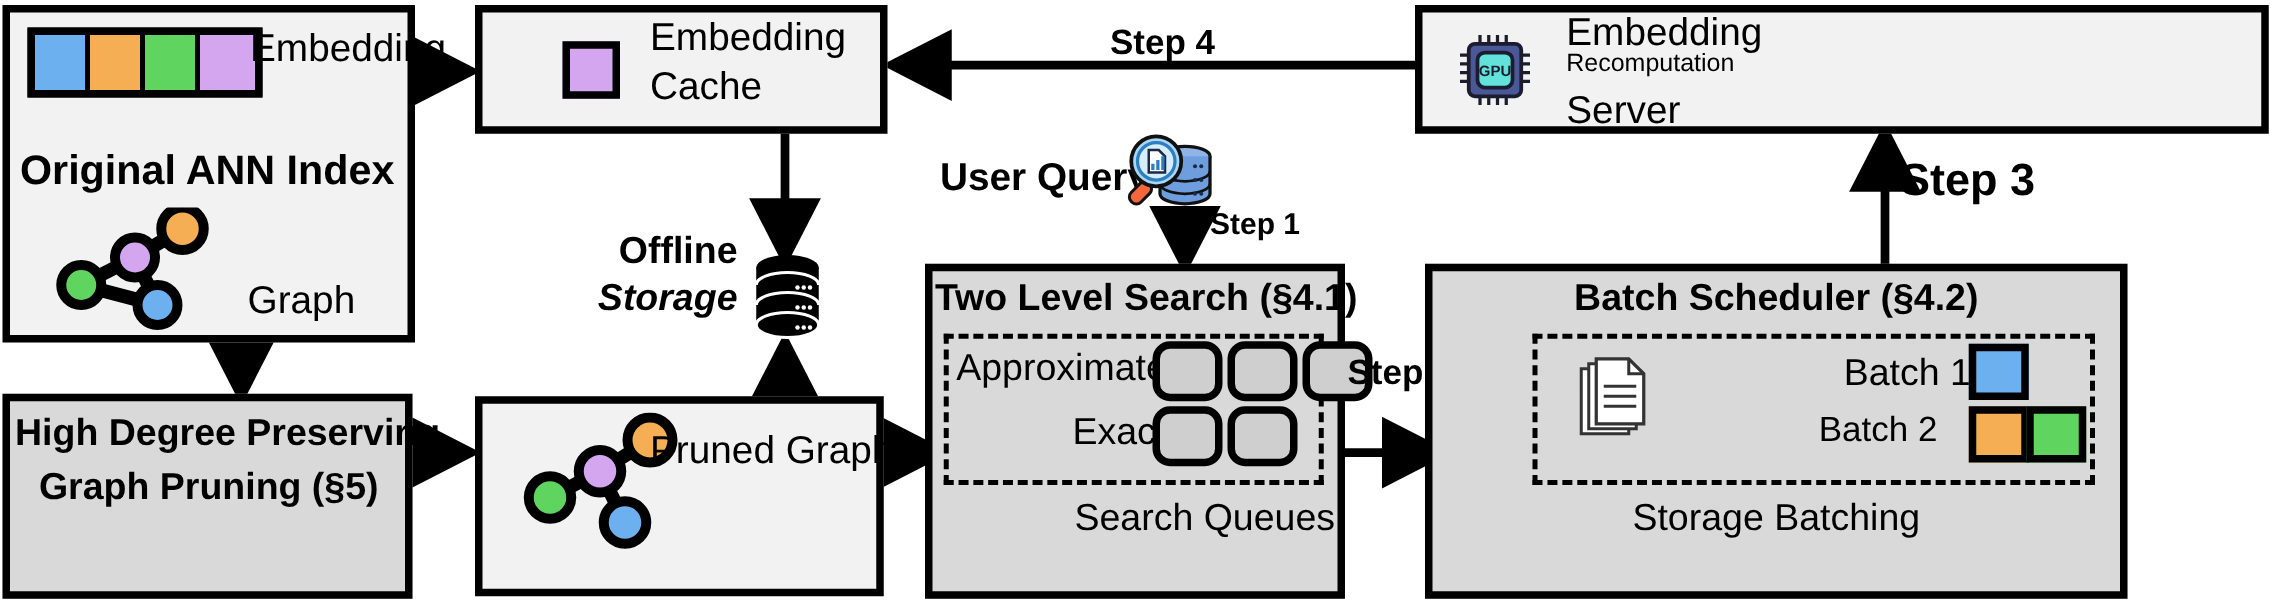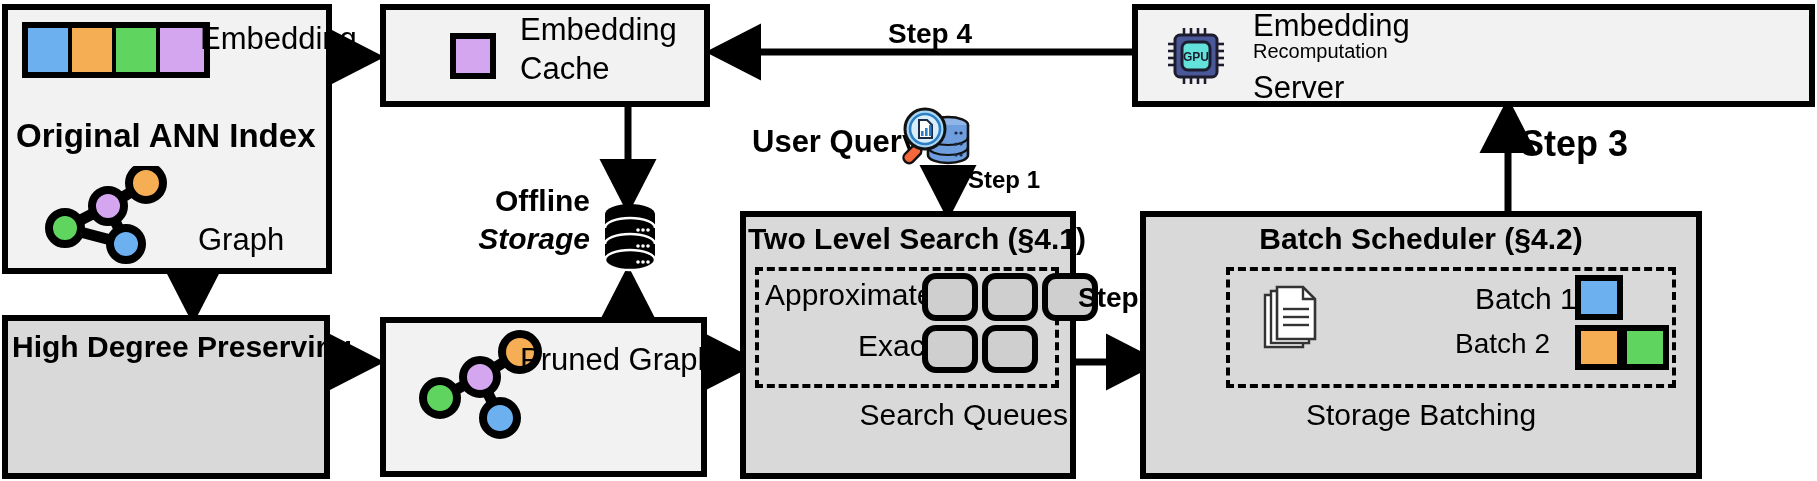--- a/index.html
+++ b/index.html
@@ -133,20 +133,21 @@
     <line x1="27" y1="62" x2="88" y2="78" stroke="#000" stroke-width="11"></line>
     <circle cx="108" cy="17" r="17" fill="#f6ae54" stroke="#000" stroke-width="8"></circle>
     <circle cx="70" cy="40" r="16" fill="#d3a6ef" stroke="#000" stroke-width="8"></circle>
     <circle cx="27" cy="62" r="16" fill="#5fd45f" stroke="#000" stroke-width="8"></circle>
     <circle cx="88" cy="78" r="16" fill="#6cb0ef" stroke="#000" stroke-width="8"></circle>
   </svg>
   <div class="lbl" style="left:198px; top:223px; font-size:31px;">Graph</div>
 
   <div class="box box-gray" style="left:2px; top:315px; width:328px; height:164px;"></div>
   <div class="lbl bold" style="left:12px; top:330px; width:310px; text-align:center; font-size:30px;">High Degree Preserving</div>
+  <div class="lbl bold" style="left:12px; top:373px; width:310px; text-align:center; font-size:30px;">Graph Pruning (§5)</div>
 
   <div class="box box-light" style="left:380px; top:4px; width:330px; height:103px;"></div>
   <div class="sq" style="left:450px; top:33px; width:46px; height:46px; background:#d3a6ef;"></div>
   <div class="lbl" style="left:520px; top:13px; font-size:31px;">Embedding</div>
   <div class="lbl" style="left:520px; top:52px; font-size:31px;">Cache</div>
 
   <div class="lbl bold" style="left:425px; top:184px; width:165px; text-align:right; font-size:30px;">Offline</div>
   <div class="lbl bold" style="left:425px; top:222px; width:165px; text-align:right; font-size:30px;font-style:italic;">Storage</div>
   <svg class="inline" style="position:absolute; left:604px; top:202px;" width="52" height="78" viewBox="0 0 52 78">
     <ellipse cx="26" cy="12" rx="25" ry="10" fill="#000"></ellipse>

